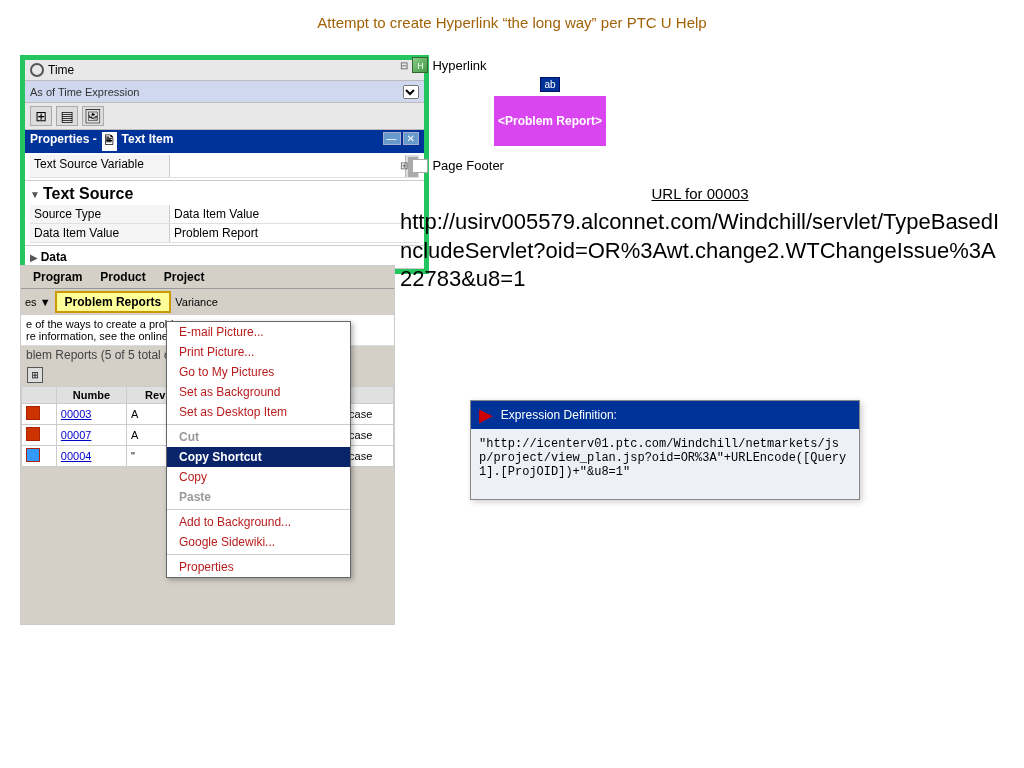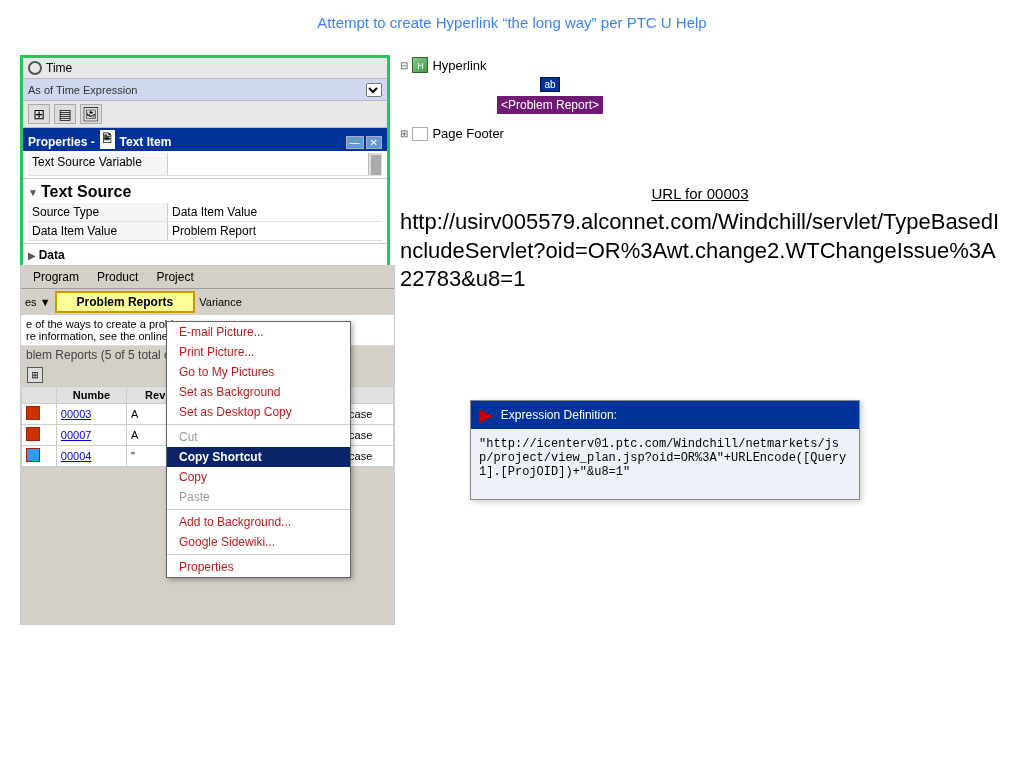--- a/index.html
+++ b/index.html
@@ -11,30 +11,30 @@
       height: 768px;
       overflow: hidden;
       position: relative;
     }
 
     
     .page-title {
       text-align: center;
       font-size: 15px;
       padding: 14px 0 10px 0;
-      color: #3b82f6;
+      color: #a16207;
     }
 
     
     .left-panel {
       position: absolute;
       top: 55px;
       left: 20px;
-      width: 370px;
-      border: 3px solid #22c55e;
+      width: 409px;
+      border: 5px solid #22c55e;
       background: #0ea5e9;
     }
 
     
     .toolbar-row {
       background: #e8e8e8;
       border-bottom: 1px solid #bbb;
       padding: 3px 5px;
       display: flex;
       align-items: center;
@@ -56,21 +56,21 @@
       position: relative;
     }
 
     
     .props-header {
       background: #003399;
       color: #fff;
       font-size: 12px;
       font-weight: bold;
       padding: 2px 5px;
-      display: flex; align-items: flex-end; gap: 5px;
+      display: flex; align-items: flex-start; gap: 5px;
     }
     .props-header .btn-small {
       background: #6699cc;
       border: 1px solid #aac;
       color: #fff;
       font-size: 10px;
       padding: 0 3px;
       cursor: pointer;
     }
 
@@ -110,24 +110,25 @@
       display: flex; align-items: center; gap: 4px;
       font-size: 13px;
       padding: 2px 0;
       color: #000;
     }
     .tree-item .expand-icon {
       font-size: 10px;
       color: #555;
     }
     .tree-label-highlight {
-      background: #701a75;
+      background: #d946ef;
       color: #fff;
-      padding: 2px 4px;
-      font-size: 12px;
+      padding: 18px 4px;
+      font-size: 12px;
+      font-weight: bold;
     }
     .tree-item-indent {
       margin-left: 20px;
       flex-direction: column;
     }
 
     
     .bottom-left-panel {
       position: absolute;
       top: 265px;
@@ -139,30 +140,31 @@
       background: #d4d0c8;
     }
 
     
     .menu-bar {
       background: #d4d0c8;
       display: flex;
       border-bottom: 1px solid #999;
       padding: 2px 4px;
       gap: 2px;
+      font-weight: bold;
     }
     .menu-item {
       padding: 2px 8px;
       font-size: 12px;
       cursor: pointer;
     }
     .prob-report-btn {
       background: #ffff99;
       border: 2px solid #cc9900;
-      padding: 2px 20px;
+      padding: 2px 8px;
       font-size: 12px;
       font-weight: bold;
       display: inline-block;
     }
 
     
     .context-menu {
       position: absolute;
       top: 55px;
       left: 145px;
@@ -172,21 +174,21 @@
       width: 185px;
       z-index: 10;
       font-size: 12px;
     }
     .ctx-item {
       padding: 3px 12px;
       cursor: pointer;
       color: #b91c1c;
     }
     .ctx-item.highlighted { background: #0a246a; color: #fff; font-weight: bold; }
-    .ctx-item.disabled { color: #999; }
+    .ctx-item.disabled { color: #999; font-weight: bold; }
     .ctx-separator {
       border-top: 1px solid #ccc;
       margin: 2px 0;
     }
 
     
     .data-table {
       width: 100%;
       border-collapse: collapse;
       font-size: 11px;
@@ -457,21 +459,21 @@
         </tr>
       </tbody>
     </table>
   </div>
 
   <div class="context-menu">
     <div class="ctx-item">E-mail Picture...</div>
     <div class="ctx-item">Print Picture...</div>
     <div class="ctx-item">Go to My Pictures</div>
     <div class="ctx-item">Set as Background</div>
-    <div class="ctx-item">Set as Desktop Copy</div>
+    <div class="ctx-item">Set as Desktop Item</div>
     <div class="ctx-separator"></div>
     <div class="ctx-item disabled">Cut</div>
     <div class="ctx-item highlighted">Copy Shortcut</div>
     <div class="ctx-item">Copy</div>
     <div class="ctx-item disabled">Paste</div>
     <div class="ctx-separator"></div>
     <div class="ctx-item">Add to Background...</div>
     <div class="ctx-item">Google Sidewiki...</div>
     <div class="ctx-separator"></div>
     <div class="ctx-item">Properties</div>

